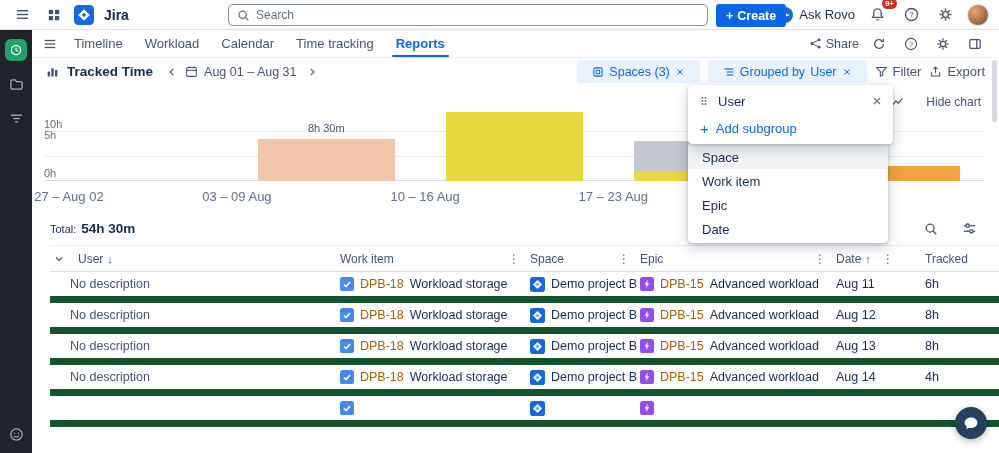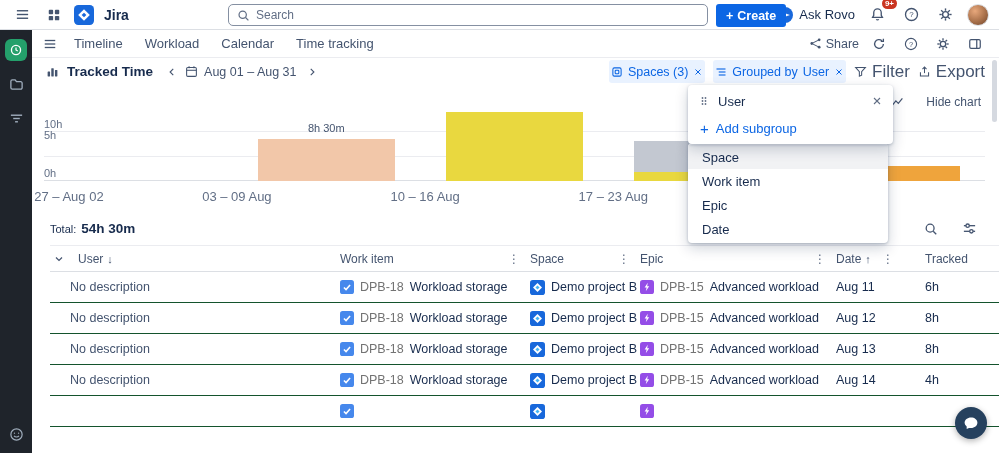--- a/index.html
+++ b/index.html
@@ -35,23 +35,23 @@
   .tab { display:flex; align-items:center; padding:0 10px; font-size:13px; color:#44546F; border:none; background:transparent; cursor:pointer; position:relative; font-family:inherit; }
   .tab.active { color:#0C66E4; font-weight:600; }
   .tab.active::after { content:""; position:absolute; left:6px; right:6px; bottom:0; height:2px; background:#0C66E4; border-radius:1px; }
   .tabs-right { margin-left:auto; display:flex; align-items:center; gap:8px; color:#44546F; }
   .share-btn { display:flex; align-items:center; gap:4px; border:none; background:transparent; font-size:12.5px; color:#44546F; cursor:pointer; font-family:inherit; }
 
   .toolbar { height:27px; display:flex; align-items:center; padding:0 14px; gap:4px; }
   .report-title { font-size:13.5px; font-weight:700; color:#172B4D; margin:0 6px 0 4px; }
   .date-range { font-size:12.5px; color:#44546F; margin:0 2px; }
   .toolbar-right { margin-left:auto; display:flex; align-items:center; gap:8px; }
-  .chip { display:flex; align-items:center; gap:5px; height:23px; background:#E9F2FF; color:#0C66E4; border-radius:3px; padding:0 2px; font-size:12.5px; cursor:pointer; }
+  .chip { display:flex; align-items:center; gap:5px; height:23px; background:#E9F2FF; color:#0C66E4; border-radius:3px; padding:0 15px; font-size:12.5px; cursor:pointer; }
   .chip .chip-x { display:inline-flex; cursor:pointer; }
-  .tool-link { display:flex; align-items:center; gap:5px; font-size:17px; color:#44546F; border:none; background:transparent; cursor:pointer; font-family:inherit; }
+  .tool-link { display:flex; align-items:center; gap:5px; font-size:13px; color:#44546F; border:none; background:transparent; cursor:pointer; font-family:inherit; }
 
   
   .chart { position:relative; height:127px; }
   .hide-chart { position:absolute; top:10px; right:18px; display:flex; align-items:center; gap:22px; font-size:12px; color:#44546F; border:none; background:transparent; cursor:pointer; font-family:inherit; z-index:2;}
   .plot { position:absolute; left:12px; right:14px; top:0; height:96px; }
   .gridline { position:absolute; left:0; right:0; height:1px; background:#EBECF0; }
   .gridline.zero { background:#DCDFE4; }
   .ytick { position:absolute; left:0; font-size:11px; color:#626F86; }
   .slots { position:absolute; left:0; right:0; top:0; bottom:0; display:flex; }
   .slot { flex:1; position:relative; }
@@ -71,24 +71,24 @@
   .tgrid { display:grid; grid-template-columns:28px 262px 190px 110px 196px 68px 1fr; align-items:center; }
   .thead { height:27px; border-top:1px solid #EBECF0; border-bottom:1px solid #DCDFE4; color:#44546F; font-size:12px; }
   .hcell { display:flex; align-items:center; gap:4px; padding-right:10px; }
   .hcell .kebab { margin-left:auto; color:#626F86; cursor:pointer; font-size:12px; }
   .sort { font-size:11px; }
   .group-row { height:34px; display:flex; align-items:center; gap:8px; border-bottom:1px solid #F1F2F4; }
   .group-row .chev { width:28px; display:flex; justify-content:center; color:#44546F; }
   .g-avatar { width:22px; height:22px; border-radius:50%; background:radial-gradient(circle at 40% 30%, #D9C3B0 0%, #9C7B5F 60%, #5F4532 100%); }
   .g-name { font-size:13px; font-weight:700; }
   .g-hours { font-size:12.5px; color:#626F86; }
-  .trow { height:31px; border-bottom:1px solid #14532d; font-size:12.5px; color:#172B4D; }
+  .trow { height:31px; border-bottom:7px solid #14532d; font-size:12.5px; color:#172B4D; }
   .desc-cell { grid-column:1 / 3; padding-left:20px; color:#44546F; }
   .cell { display:flex; align-items:center; gap:6px; padding-right:8px; overflow:hidden; white-space:nowrap; }
-  .key { color:#737373; text-decoration:none; cursor:pointer; }
+  .key { color:#a16207; text-decoration:none; cursor:pointer; }
   .type-ic { display:inline-flex; flex:none; }
   .c-tracked { padding-left:8px;margin-left:13px; }
 
   
   .gpanel { position:absolute; left:688px; top:85px; width:205px; background:#fff; border-radius:4px; box-shadow:0 1px 3px rgba(9,30,66,.25), 0 5px 14px rgba(9,30,66,.2); z-index:40; padding:2px 0; }
   .gpanel .row1 { height:28px; display:flex; align-items:center; gap:8px; padding:0 10px; font-size:13px; color:#172B4D; }
   .gpanel .row1 .x { margin-left:auto; color:#626F86; cursor:pointer; display:inline-flex; }
   .gpanel .row2 { height:27px; display:flex; align-items:center; gap:7px; padding:0 12px; color:#0C66E4; font-size:13px; cursor:pointer; }
   .gpanel .row2 .plus { font-size:15px; line-height:1; }
   .gmenu { position:absolute; left:688px; top:143px; width:200px; background:#fff; border-radius:4px; box-shadow:0 1px 3px rgba(9,30,66,.25), 0 5px 14px rgba(9,30,66,.2); z-index:39; padding:2px 0; }
@@ -225,20 +225,21 @@
         <svg width="14" height="14" viewBox="0 0 16 16" stroke="currentColor" stroke-width="1.5">
             <line x1="2" y1="4" x2="14" y2="4"></line>
             <line x1="2" y1="8" x2="14" y2="8"></line>
             <line x1="2" y1="12" x2="14" y2="12"></line>
           </svg>
       </button>
       <button class="tab">Timeline</button>
       <button class="tab">Workload</button>
       <button class="tab">Calendar</button>
       <button class="tab">Time tracking</button>
+      <button class="tab active">Reports</button>
       <div class="tabs-right">
         <button class="share-btn">
           <span>
             <svg width="13" height="13" viewBox="0 0 16 16" fill="currentColor">
                 <circle cx="12.5" cy="3.5" r="1.7"></circle>
                 <circle cx="3.5" cy="8" r="1.7"></circle>
                 <circle cx="12.5" cy="12.5" r="1.7"></circle>
                 <line x1="5" y1="7.2" x2="11" y2="4.2" stroke="currentColor" stroke-width="1.2"></line>
                 <line x1="5" y1="8.8" x2="11" y2="11.8" stroke="currentColor" stroke-width="1.2"></line>
               </svg>

